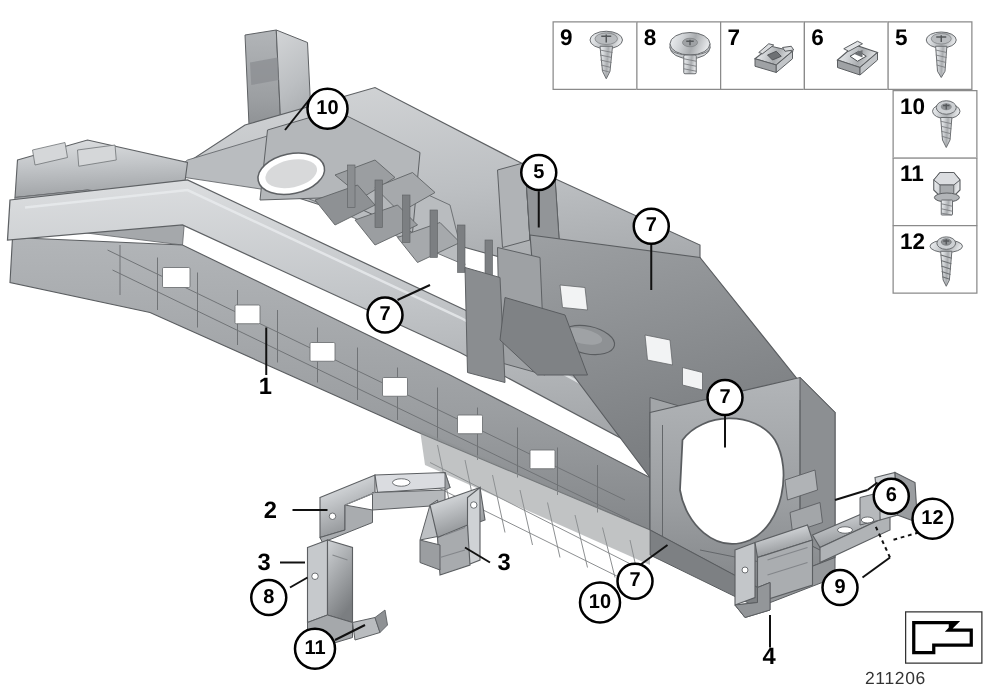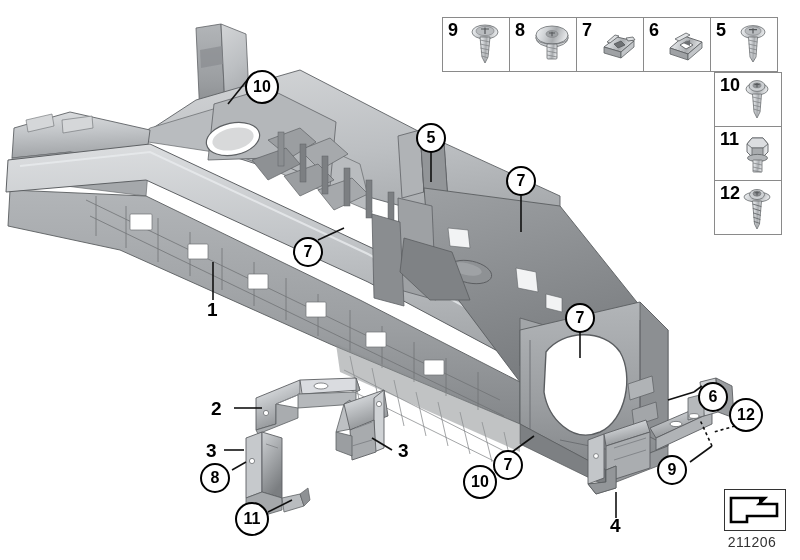--- a/index.html
+++ b/index.html
@@ -22,22 +22,22 @@
   .lg-row{display:flex;}
   .lg-cell{width:68px;height:55px;border:1px solid #8a8a8a;margin-left:-1px;margin-top:-1px;
            position:relative;background:#fff;box-sizing:border-box;}
   .lg-num{position:absolute;left:5px;top:3px;font-size:18px;font-weight:bold;color:#000;line-height:1;}
   .lg-art{position:absolute;right:4px;top:3px;width:40px;height:48px;}
   .lg-col{position:absolute;left:272px;top:0;}
 
   
   #orient{position:absolute;left:724px;top:489px;width:62px;height:42px;
           border:1px solid #333;background:#fff;z-index:50;box-sizing:border-box;}
-  #diagnum{position:absolute;left:692px;top:534px;width:64px;text-align:center;
-           font-size:14px;color:#333;z-index:50;letter-spacing:0.5px;margin-left:28px;}
+  #diagnum{position:absolute;left:692px;top:534px;width:64px;
+           font-size:14px;color:#333;z-index:50;letter-spacing:0.5px;}
 
   svg{display:block;}
   .nosel{user-select:none;}
 </style>
 </head>
 <body>
 
 <div id="stage">
 
   <svg width="800" height="560" style="position:absolute;left:0;top:0;z-index:10">

